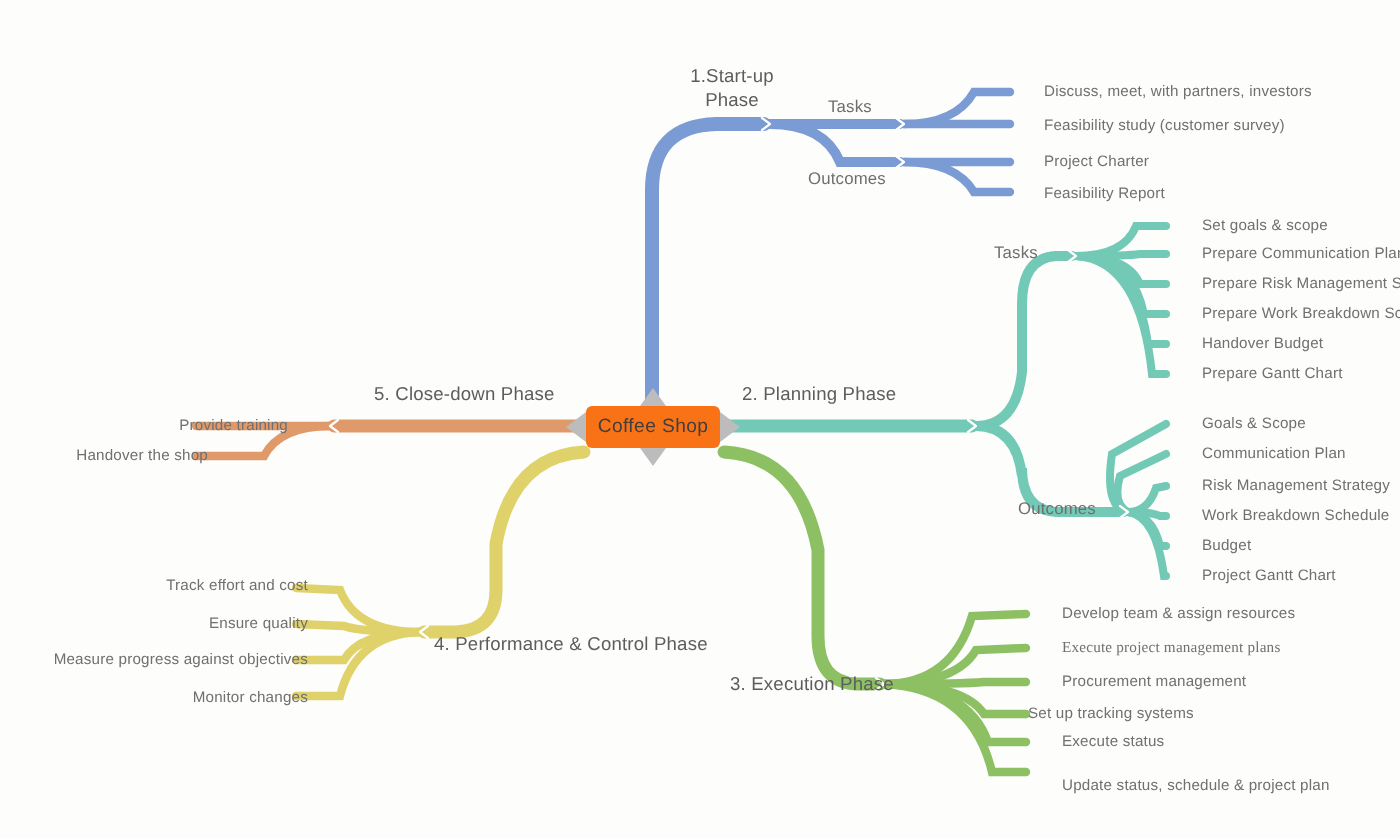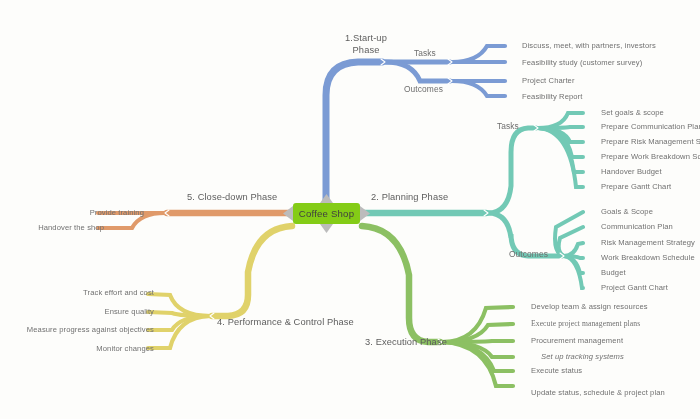--- a/index.html
+++ b/index.html
@@ -21,21 +21,21 @@
   }
   .lbl.leaf{font-size:7.6px;color:#707070;padding-left:12px;}
   .lbl.sub{font-size:8.4px;color:#6e6e6e;}
   .lbl.phase{font-size:9.3px;color:#5d5d5d;}
   .lbl.phase2{font-size:9.3px;color:#5d5d5d;text-align:center;line-height:11.5px;white-space:pre;}
   .lbl.right{text-align:right;}
   #central{
     position:absolute;
     left:293px;top:203px;
     width:67px;height:21px;
-    background:#84cc16;
+    background:#f97316;
     border-radius:3px;
     color:#3f3f3f;
     font-size:9.6px;
     display:flex;align-items:center;justify-content:center;
     letter-spacing:.2px;
   }
 </style>
 </head>
 <body>
 
@@ -152,21 +152,21 @@
 <div class="lbl leaf" style="left:589px;top:238px;">Risk Management Strategy</div>
 <div class="lbl leaf" style="left:589px;top:253px;">Work Breakdown Schedule</div>
 <div class="lbl leaf" style="left:589px;top:268px;">Budget</div>
 <div class="lbl leaf" style="left:589px;top:283px;">Project Gantt Chart</div>
 
 <div class="lbl phase" style="left:365px;top:338px;">3. Execution Phase</div>
 
 <div class="lbl leaf" style="left:519px;top:302px;">Develop team &amp; assign resources</div>
 <div class="lbl leaf" style="left:519px;top:319px;font-family:Liberation Serif, serif;">Execute project management plans</div>
 <div class="lbl leaf" style="left:519px;top:336px;">Procurement management</div>
-<div class="lbl leaf" style="left:529px;top:352px;font-style:italic;">Set up tracking systems</div>
+<div class="lbl leaf" style="left:502px;top:352px;">Set up tracking systems</div>
 <div class="lbl leaf" style="left:519px;top:366px;">Execute status</div>
 <div class="lbl leaf" style="left:519px;top:388px;">Update status, schedule &amp; project plan</div>
 
 <div class="lbl phase" style="left:217px;top:318px;">4. Performance &amp; Control Phase</div>
 
 <div class="lbl leaf right" style="left:0px;top:288px;width:142px;">Track effort and cost</div>
 <div class="lbl leaf right" style="left:0px;top:307px;width:142px;">Ensure quality</div>
 <div class="lbl leaf right" style="left:0px;top:325px;width:142px;">Measure progress against objectives</div>
 <div class="lbl leaf right" style="left:0px;top:344px;width:142px;">Monitor changes</div>
 

